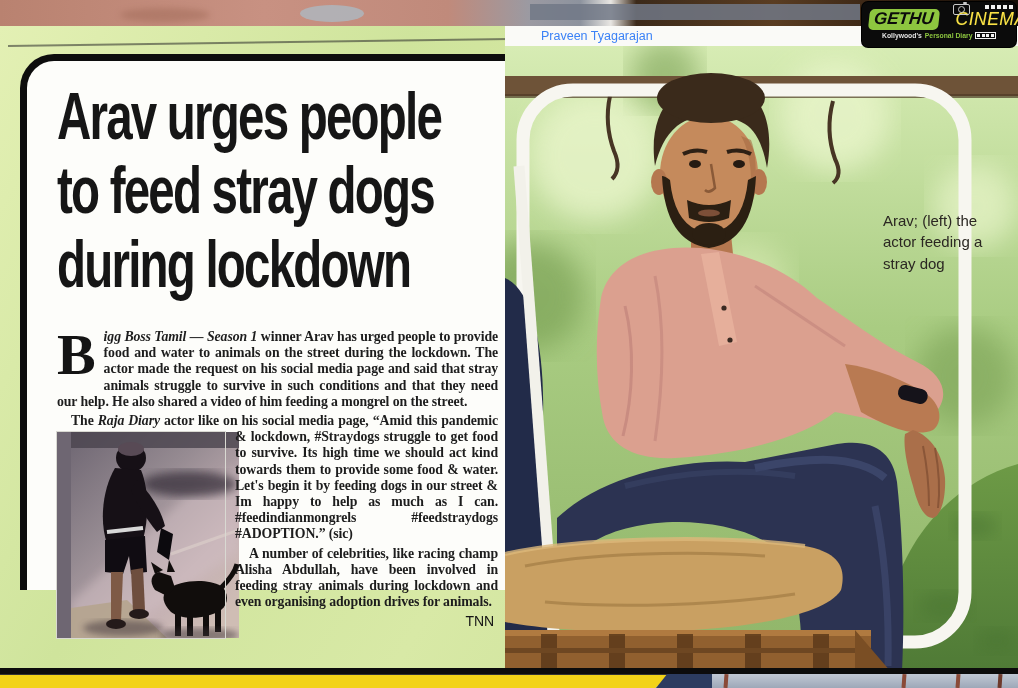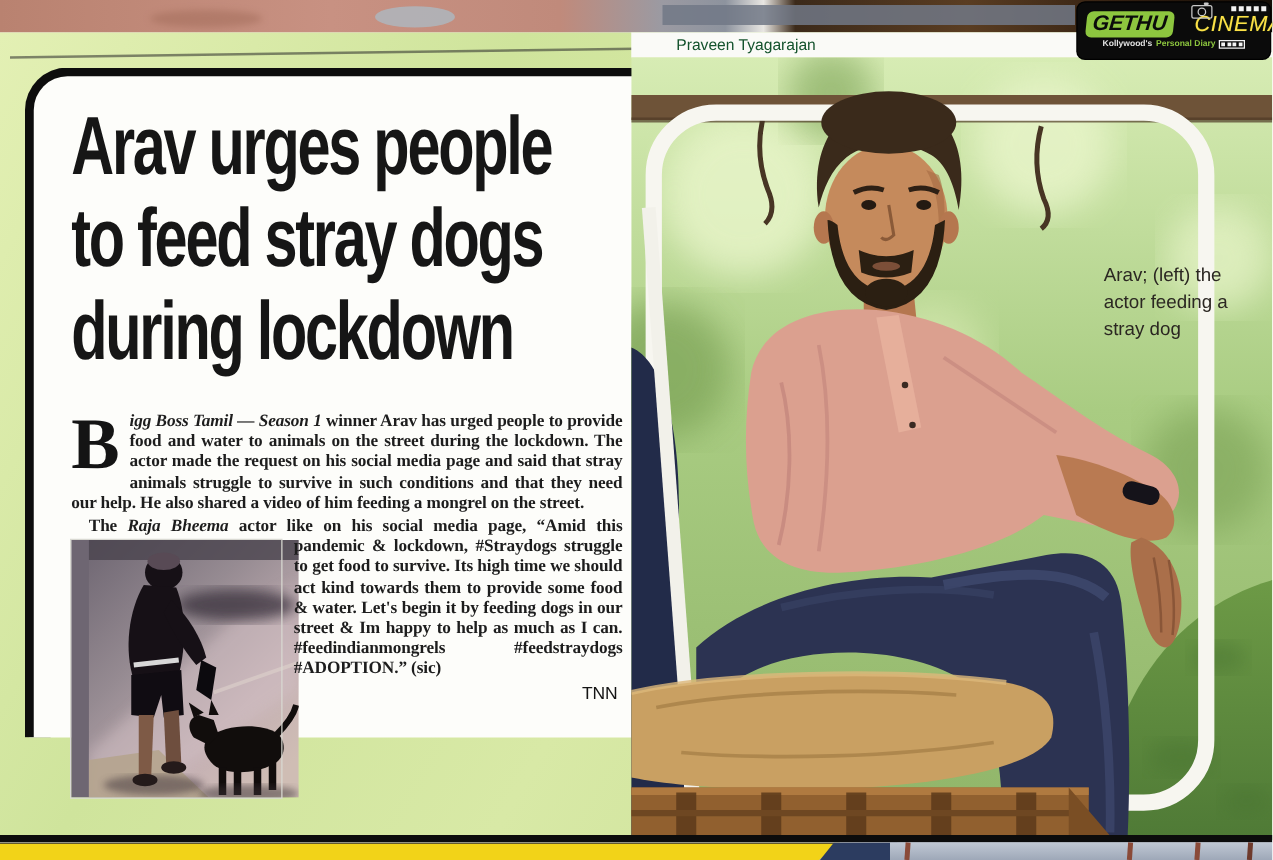--- a/index.html
+++ b/index.html
@@ -37,21 +37,21 @@
   .dropcap{float:left;font-size:58px;line-height:46px;font-weight:900;color:#141414;
     margin:3px 8px 0 0;font-family:"Liberation Serif",serif;}
   .indent{text-indent:14px;}
   .inset{float:left;width:168px;height:206px;margin:3px 10px 1px 0;background:#6e6672;
     outline:1px solid #d9d9d2;}
   .byline{clear:right;text-align:right;font-family:"Liberation Sans",sans-serif;font-weight:normal;
     font-size:14px;color:#141414;padding-right:4px;margin-top:2px;}
 
   
   .credit-band{position:absolute;left:505px;top:26px;width:513px;height:20px;background:#fafaf7;z-index:1;}
-  .photo-credit{position:absolute;left:36px;top:3px;font-size:12.5px;color:#14532d;}
+  .photo-credit{position:absolute;left:36px;top:3px;font-size:12.5px;color:#3b82f6;}
   .photo-wrap{position:absolute;left:505px;top:46px;width:513px;height:626px;z-index:3;}
   .photo-wrap svg{display:block;}
   .photo-caption{position:absolute;left:378px;top:164px;width:100px;font-weight:normal;
     font-size:15px;line-height:1.42;color:#2b2722;}
 
   
   .bottom-rule{position:absolute;left:0;top:668px;width:1018px;height:6px;background:#0c0c0c;z-index:4;}
   .bottom-strip{position:absolute;left:0;top:674px;width:1018px;height:14px;z-index:4;background:#aab2c0;}
   .bs-yellow{position:absolute;left:0;top:0;width:672px;height:14px;background:#f2d318;
     clip-path:polygon(0 0,100% 0,97.5% 100%,0 100%);border-top:1px solid #333;box-sizing:border-box;}
@@ -102,21 +102,21 @@
     <div class="card-inner">
       <div class="headline">
         <div>Arav urges people</div>
         <div>to feed stray dogs</div>
         <div>during lockdown</div>
       </div>
 
       <div class="body-copy">
         <p><span class="dropcap">B</span><i>igg Boss Tamil — Season 1</i><span> winner Arav has urged people to provide food and water to animals on the street during the lockdown. The actor made the request on his social media page and said that stray animals struggle to survive in such conditions and that they need our help. He also shared a video of him feeding a mongrel on the street.</span></p>
 
-        <p class="indent"><span>The </span><i>Raja Bheema</i><span> actor like on his social media page, “Amid this </span><span class="inset"><svg width="168" height="206" viewBox="0 0 168 206">
+        <p class="indent"><span>The </span><i>Raja Diary</i><span> actor like on his social media page, “Amid this </span><span class="inset"><svg width="168" height="206" viewBox="0 0 168 206">
               <defs>
                 <linearGradient id="ig" x1="0" y1="0" x2="0.8" y2="1">
                   <stop offset="0" stop-color="#6e6672"></stop>
                     <stop offset="0.4" stop-color="#968b92"></stop>
                   <stop offset="0.75" stop-color="#c4b0b4"></stop>
                     <stop offset="1" stop-color="#cfbdb4"></stop>
                 </linearGradient>
                 <filter id="ib5">
                     <feGaussianBlur stdDeviation="5"></feGaussianBlur>
                   </filter>
@@ -151,20 +151,21 @@
                   <path d="M96,140 L98,128 L104,140 Z"></path>
                 <rect x="104" y="182" width="6" height="22"></rect>
                   <rect x="116" y="184" width="6" height="20"></rect>
                 <rect x="132" y="182" width="6" height="22"></rect>
                   <rect x="144" y="176" width="6" height="24"></rect>
                 <path d="M150,156 C158,148 164,140 166,132" stroke="#110d0c" stroke-width="5" fill="none"></path>
               </g>
               <ellipse cx="128" cy="203" rx="40" ry="7" fill="#3a3034" opacity="0.5" filter="url(#ib3)"></ellipse>
           </svg></span><span>pandemic &amp; lockdown, #Straydogs struggle to get food to survive. Its high time we should act kind towards them to provide some food &amp; water. Let's begin it by feeding dogs in our street &amp; Im happy to help as much as I can. #feedindianmongrels #feedstraydogs #ADOPTION.” (sic)</span></p>
 
+        <p class="indent">A number of celebrities, like racing champ Alisha Abdullah, have been involved in feeding stray animals during lockdown and even organising adoption drives for animals.</p>
         <p class="byline">TNN</p>
       </div>
     </div>
   </div>
 
   <div class="credit-band">
     <div class="photo-credit">Praveen Tyagarajan</div>
   </div>
 
   <div class="photo-wrap">

